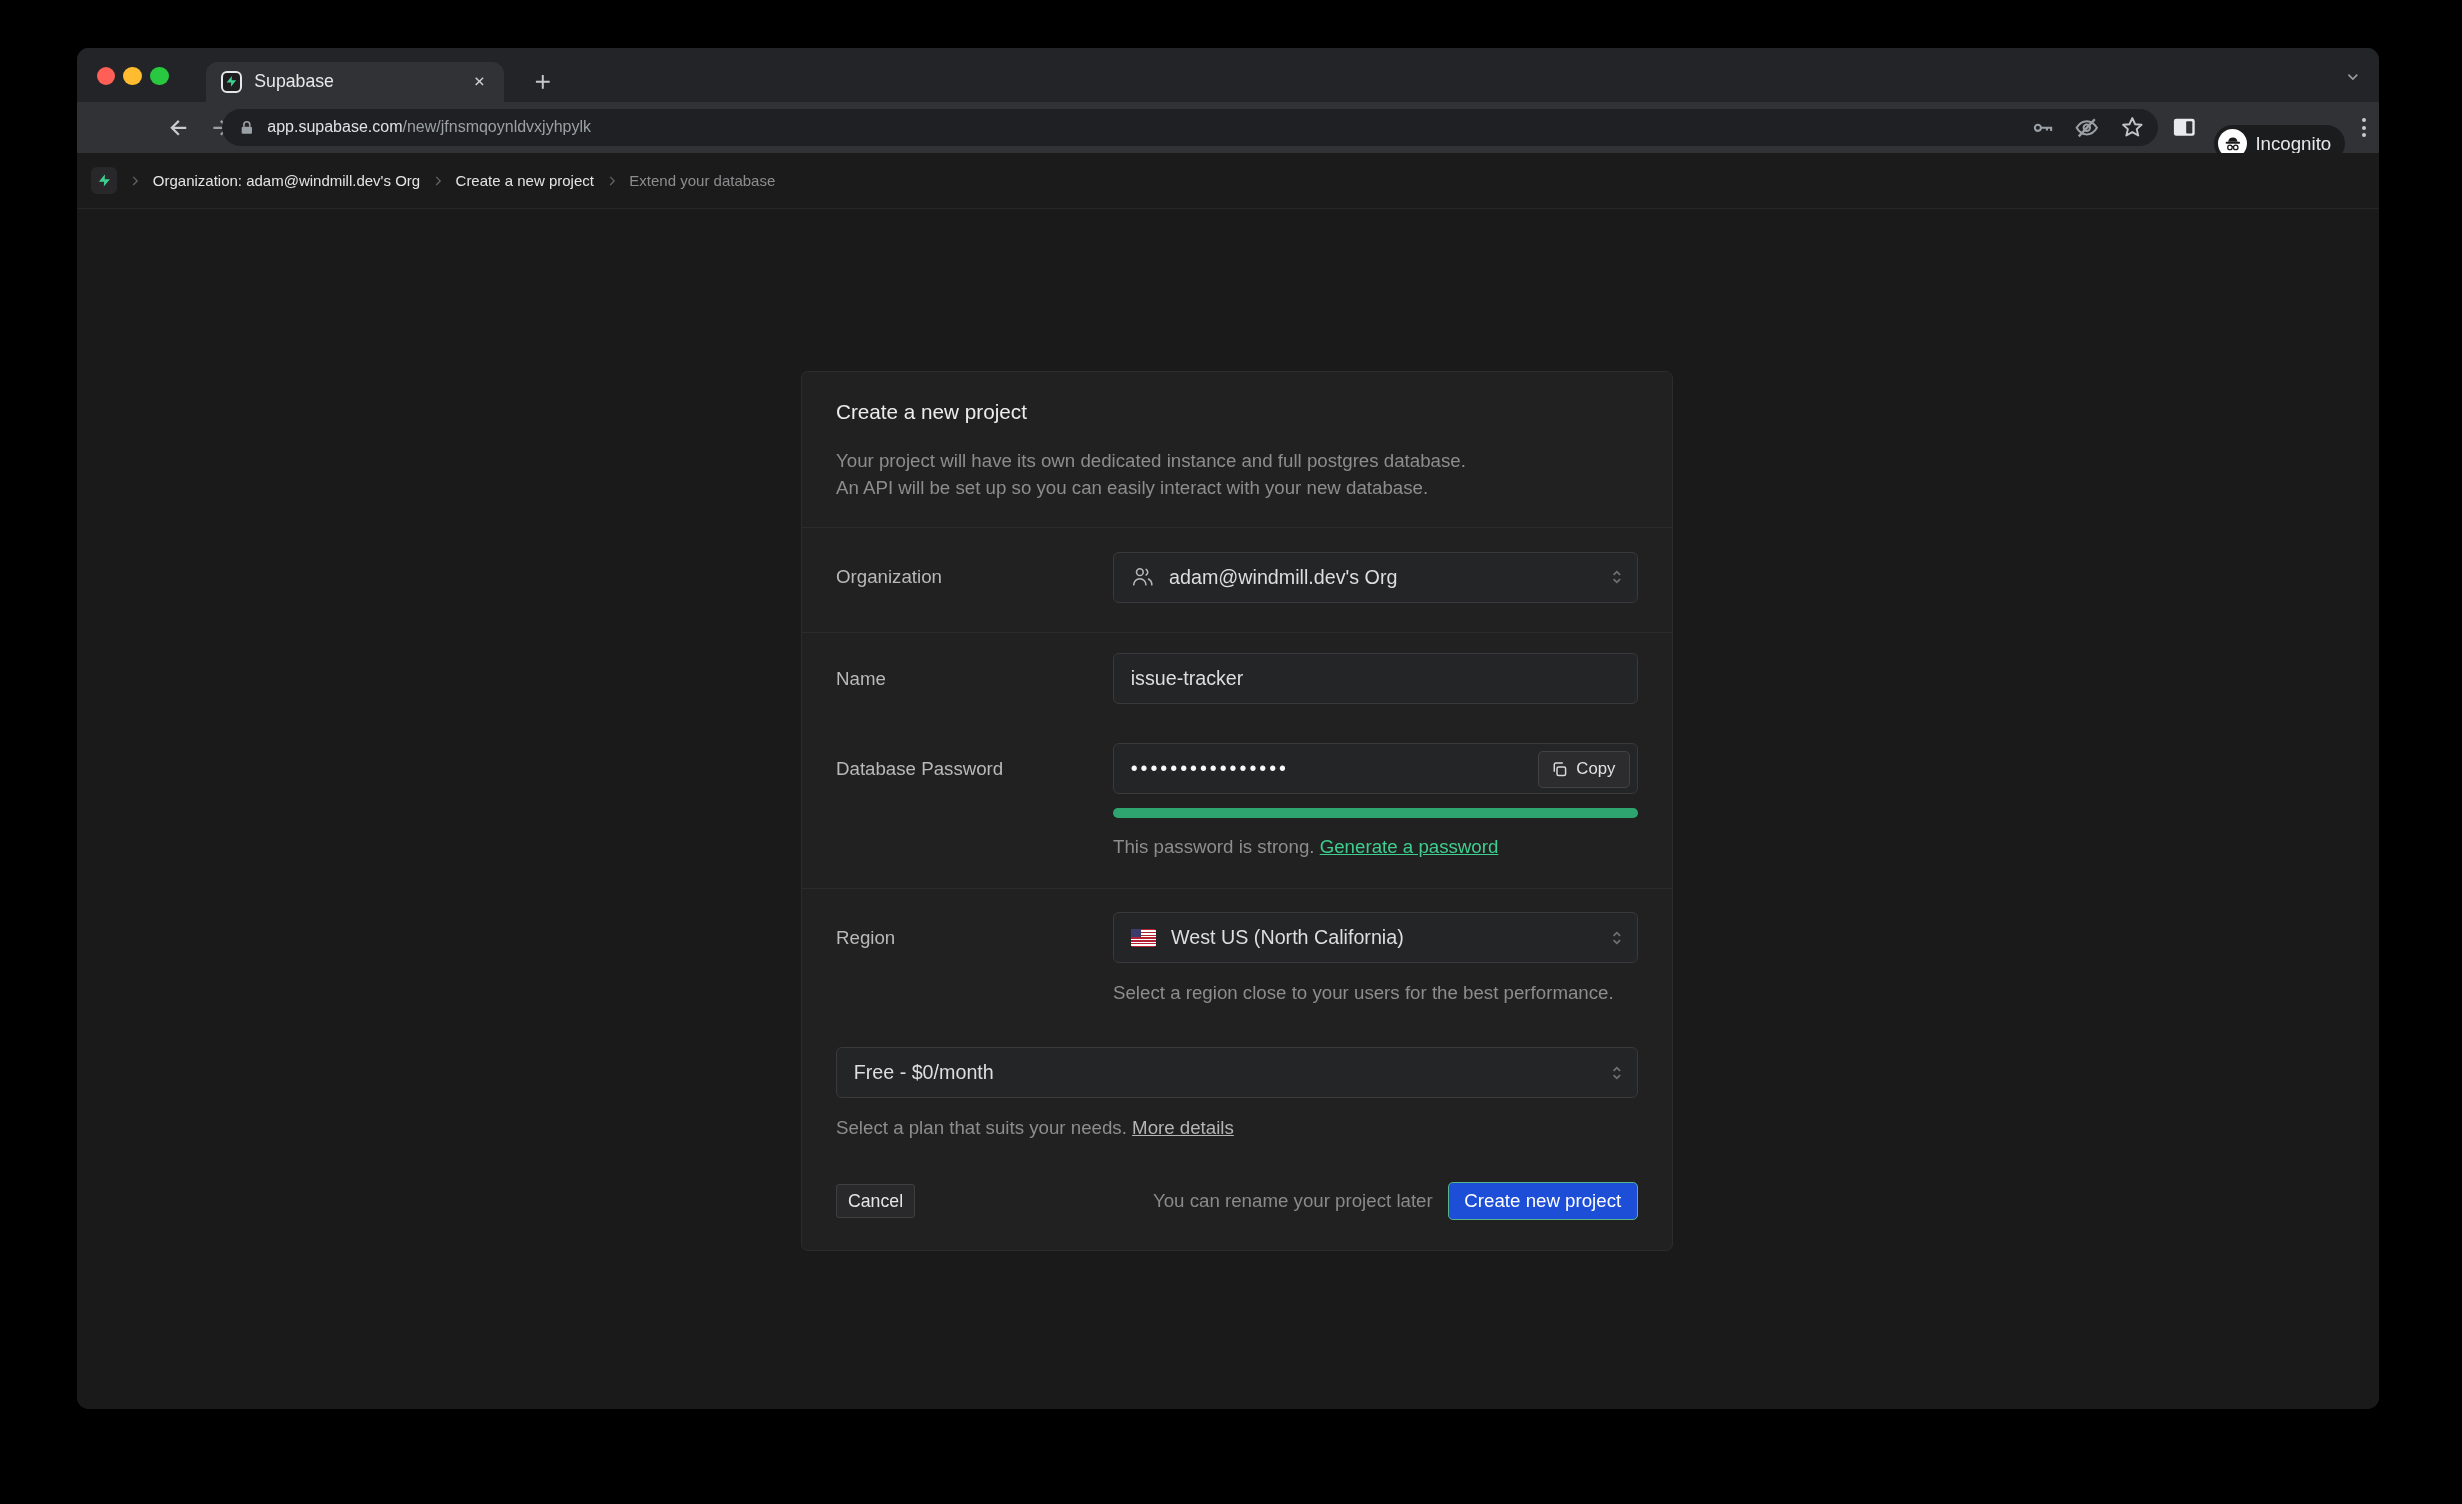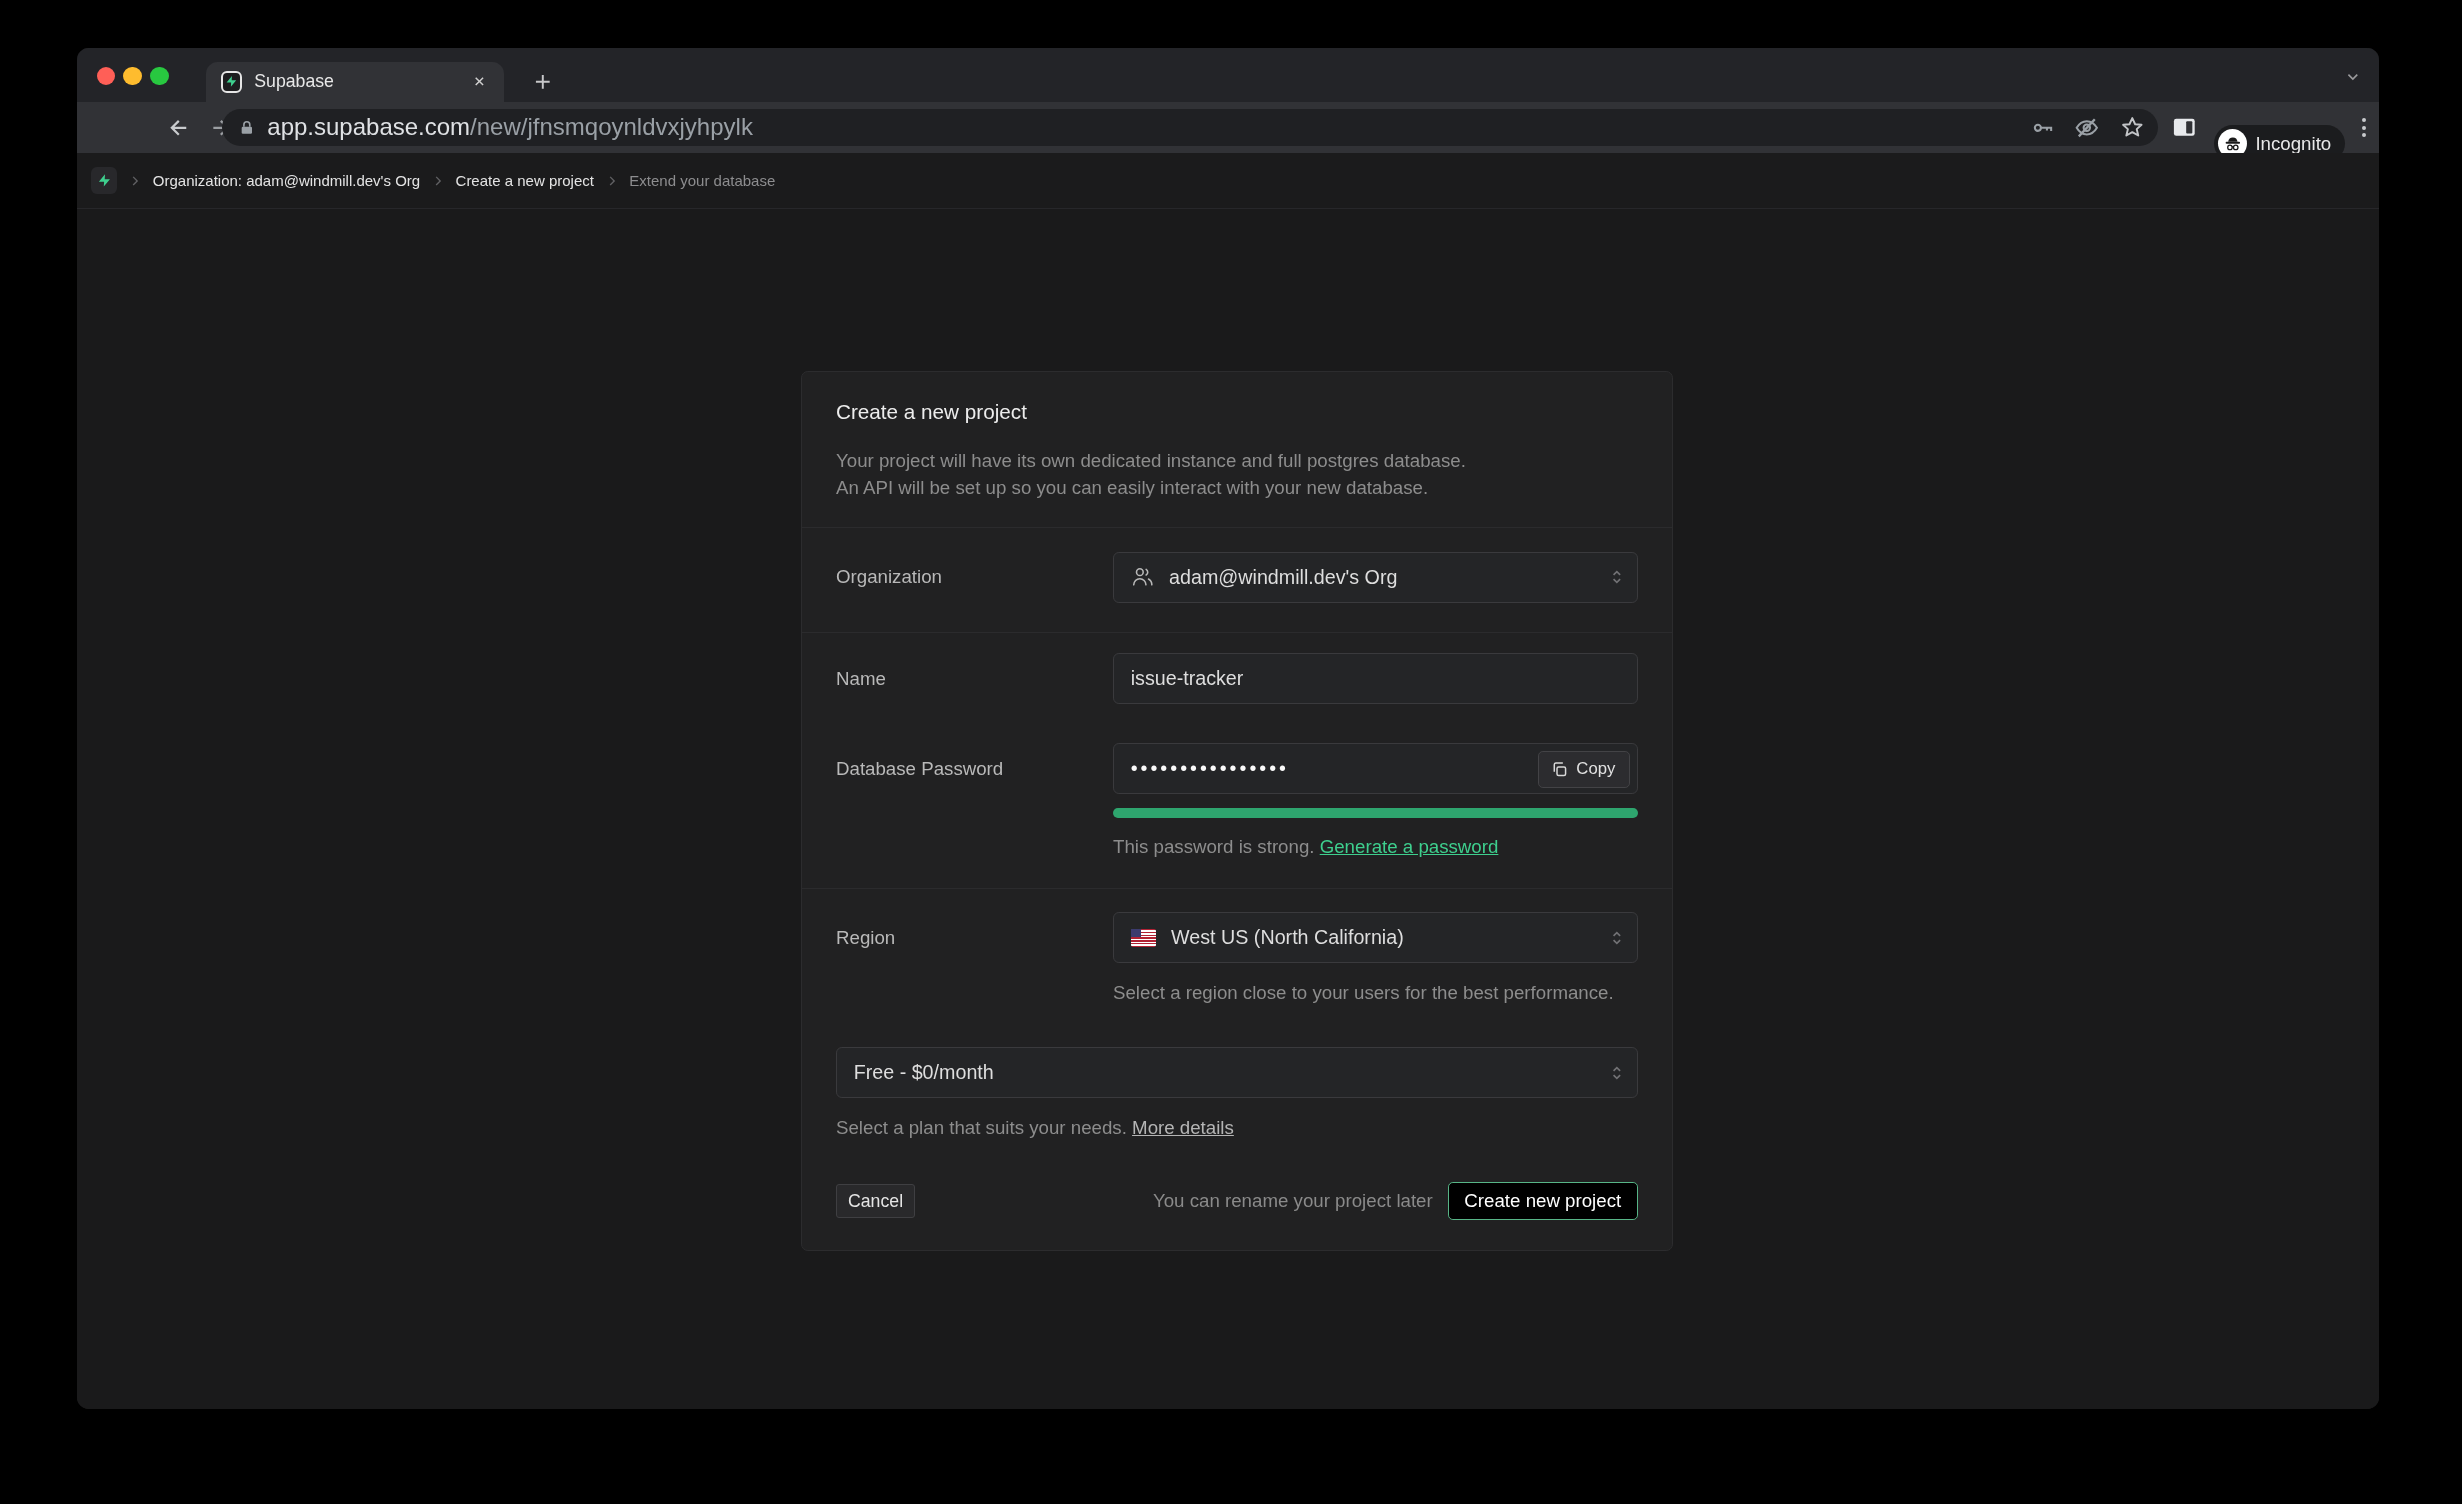--- a/index.html
+++ b/index.html
@@ -23,21 +23,21 @@
   .tab-close { width:25.6px; height:25.6px; margin-right:11.8px; border-radius:50%; }
   .newtab { position:absolute; left:445px; top:12.8px; width:41px; height:41px; border-radius:50%; }
   .strip-chevron { position:absolute; right:11.8px; top:13.8px; width:29.6px; height:29.6px; }
 
   
   .toolbar { position:relative; height:51px; background:#313236; }
   .nav-ic { position:absolute; top:12.8px; width:25.6px; height:25.6px; }
   .urlbar { position:absolute; left:145px; top:6.9px; width:1936px; height:37px;
             background:#1f2023; border-radius:18.7px; display:flex; align-items:center; }
   .lock { margin-left:15.8px; }
-  .url-text { margin-left:11.8px; font-size:24px; white-space:nowrap; }
+  .url-text { margin-left:11.8px; font-size:16px; white-space:nowrap; }
   .url-domain { color:#dfe1e4; }
   .url-path { color:#9aa0a6; }
   .url-right { margin-left:auto; margin-right:13.8px; display:flex; gap:19.7px; align-items:center; }
   .tb-right { position:absolute; top:12.8px; }
   .incognito { position:absolute; left:2137px; top:23px; height:37px; min-width:124px;
                background:#1b1c1e; border-radius:18.7px; display:flex; align-items:center;
                padding:0 13.8px 0 3.9px; gap:7.9px; }
   .incog-circle { width:29.6px; height:29.6px; border-radius:50%; background:#fff;
                   display:flex; align-items:center; justify-content:center; }
   .incognito-label { color:#e8e8e8; font-size:18.7px; }
@@ -320,20 +320,20 @@
             </div>
             <div class="helper"><span>Select a plan that suits your needs. </span><span class="link-gray">More details</span></div>
           </div>
         </div>
       </div>
 
       <div class="footer">
         <button class="btn-cancel">Cancel</button>
         <div class="footer-right">
           <span class="footer-note">You can rename your project later</span>
-          <button class="btn-create" style="background:#000000">Create new project</button>
+          <button class="btn-create" style="background:#1d4ed8">Create new project</button>
         </div>
       </div>
 
     </div>
   </div>
 </div>
 
 
 </body></html>

